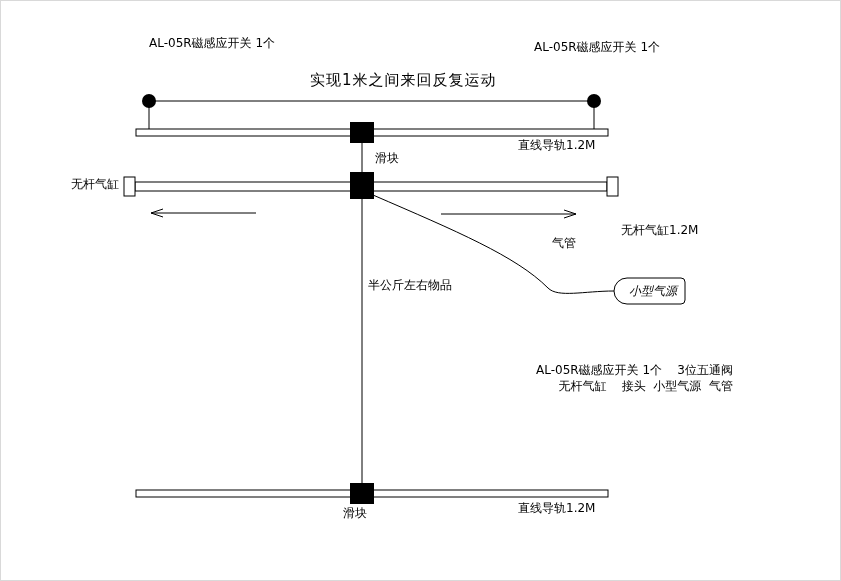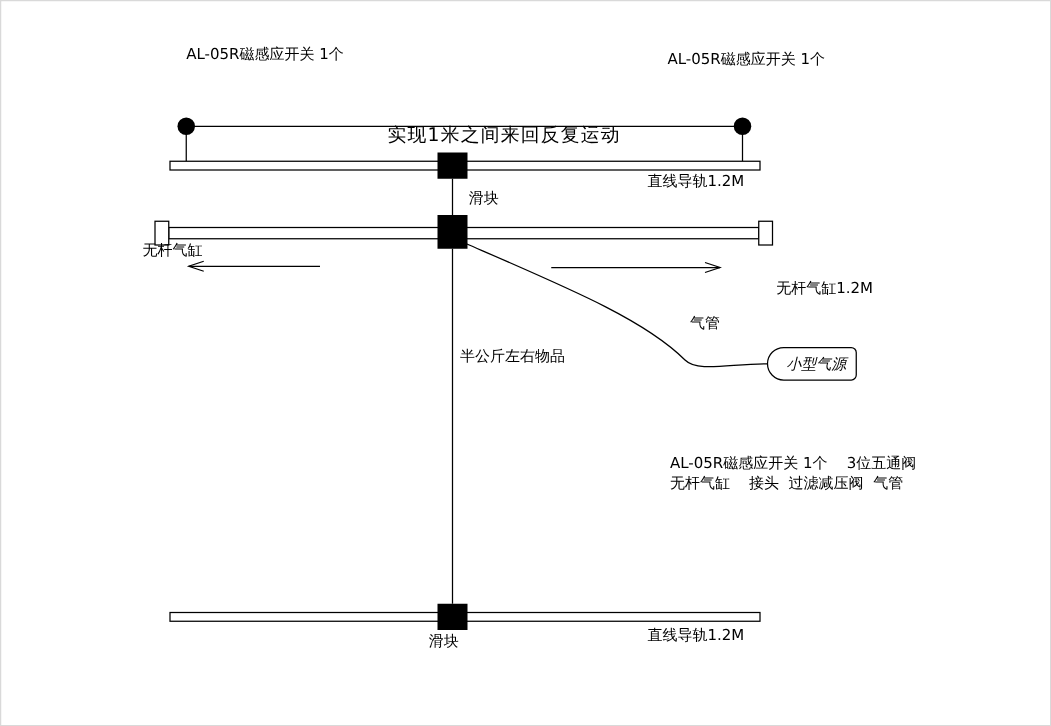--- a/index.html
+++ b/index.html
@@ -82,38 +82,38 @@
 
       <rect x="135" y="489" width="472" height="7" fill="#ffffff"></rect>
       <rect x="349" y="482" width="24" height="21" fill="#000000" stroke="none"></rect>
     </g>
   </svg>
 
   <div class="label" style="left:148px; top:35px;">AL-05R磁感应开关 1个</div>
 
   <div class="label" style="left:533px; top:39px;">AL-05R磁感应开关 1个</div>
 
-  <div class="label title" style="left:309px; top:72px;margin-top:28px;">实现1米之间来回反复运动</div>
+  <div class="label title" style="left:309px; top:72px;">实现1米之间来回反复运动</div>
 
   <div class="label" style="left:374px; top:150px;">滑块</div>
 
   <div class="label" style="left:517px; top:137px;">直线导轨1.2M</div>
 
-  <div class="label" style="left:70px; top:192px;margin-left:43px;">无杆气缸</div>
+  <div class="label" style="left:70px; top:176px;">无杆气缸</div>
 
   <div class="label" style="left:620px; top:176px;margin-top:46px;">无杆气缸1.2M</div>
 
-  <div class="label" style="left:551px; top:250px;">气管</div>
+  <div class="label" style="left:551px; top:235px;">气管</div>
 
   <div class="label" style="left:628px; top:283px;font-style:italic;">小型气源</div>
 
   <div class="label" style="left:367px; top:277px;">半公斤左右物品</div>
 
-  <div class="bom" style="position:absolute; left:535px; top:361px;">
+  <div class="bom" style="position:absolute; left:535px; top:361px;text-align:right;">
     <div class="label-line">AL-05R磁感应开关 1个    3位五通阀</div>
-    <div class="label-line">无杆气缸    接头  过滤减压阀  气管</div>
+    <div class="label-line">无杆气缸    接头  小型气源  气管</div>
   </div>
 
   <div class="label" style="left:342px; top:505px;">滑块</div>
 
   <div class="label" style="left:517px; top:500px;">直线导轨1.2M</div>
 
 </div>
 
 </body></html>

